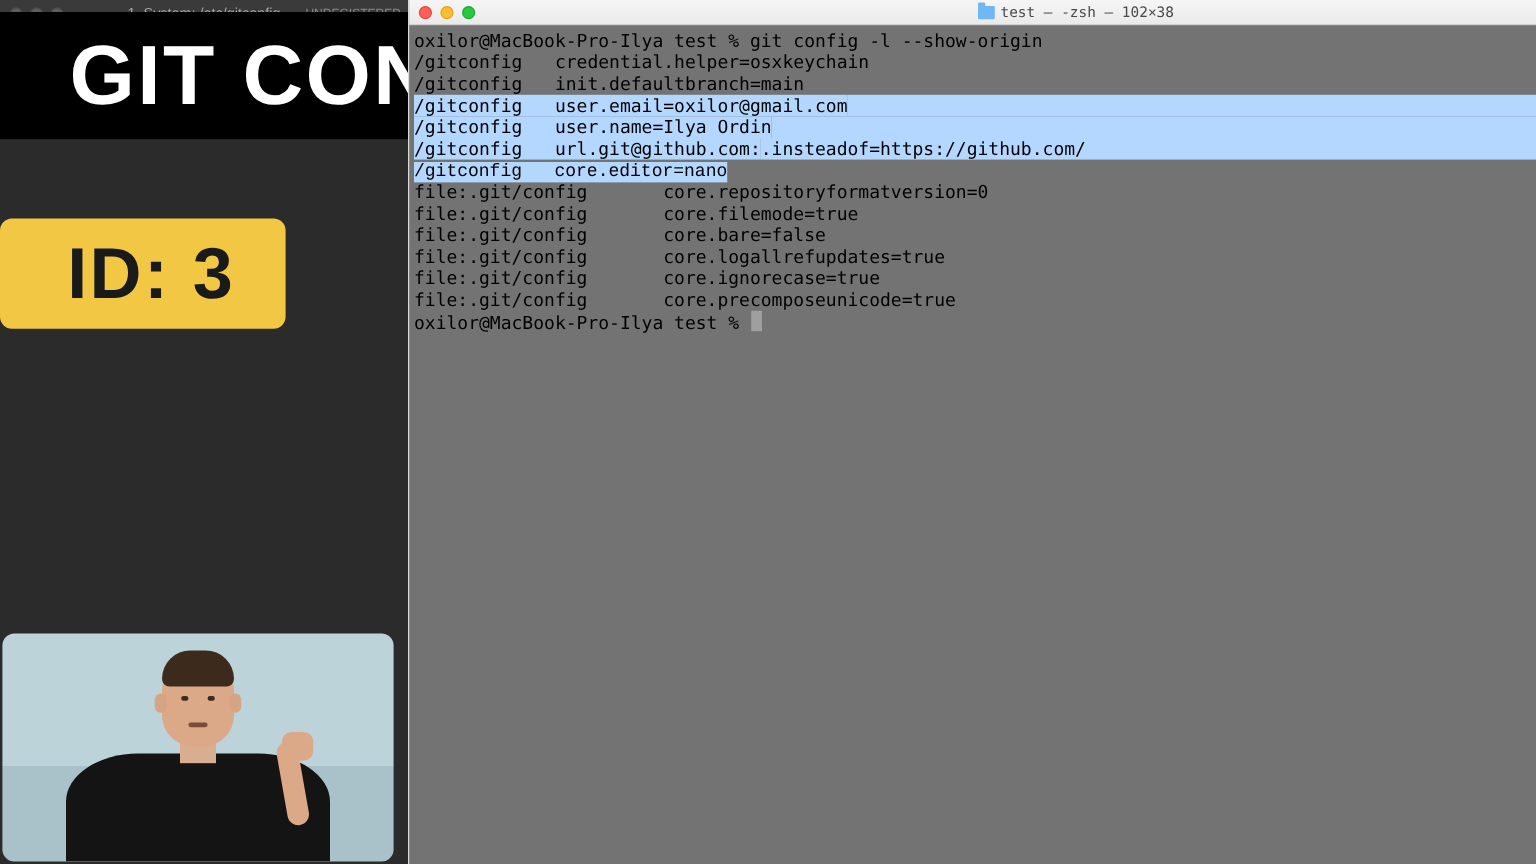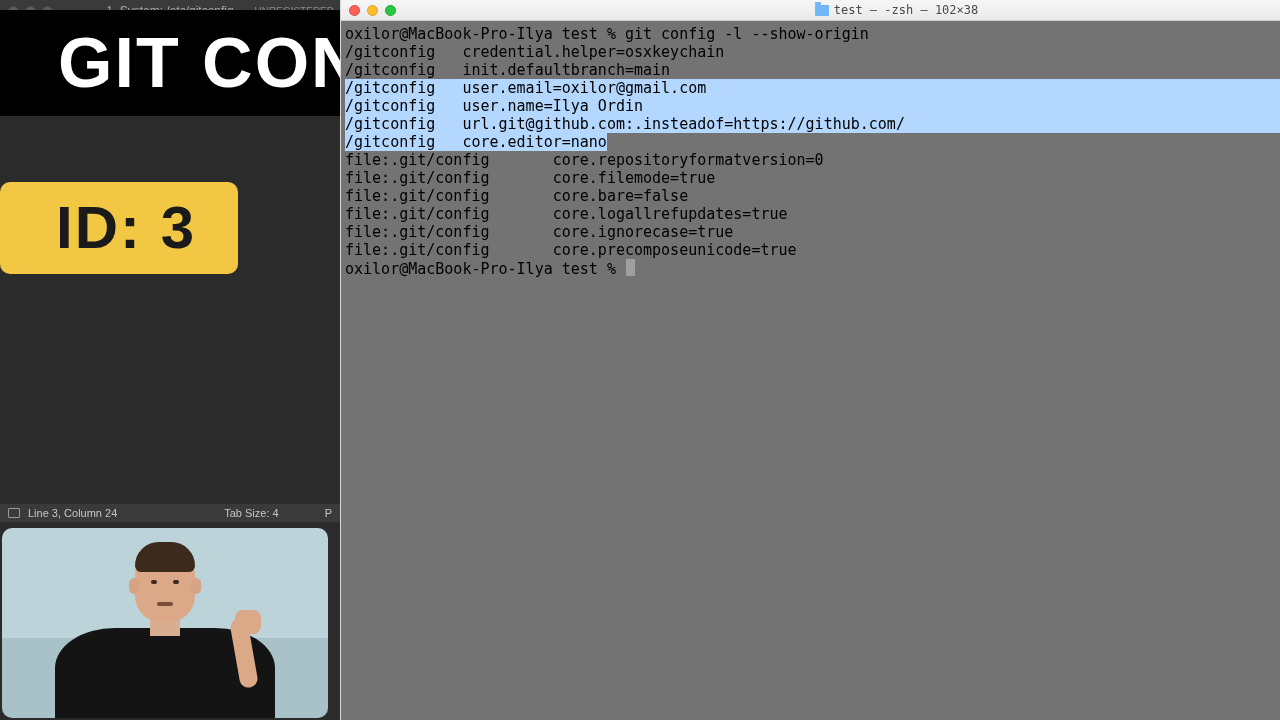--- a/index.html
+++ b/index.html
@@ -245,20 +245,21 @@
     font-size: 15px;
     line-height: 18px;
     color: #000;
     white-space: pre;
     letter-spacing: 0;
   }
 
   .term-line { height: 18px; }
   .hl {
     background: #b3d7ff;
+    font-family: Liberation Mono, monospace;
   }
   .line-flex {
     display: flex;
     height: 18px;
   }
   .line-flex .post { flex: 1; background: #b3d7ff; }
   .line-flex .posttext { background: #b3d7ff; }
   .cursor {
     display: inline-block;
     width: 9px; height: 17px;
@@ -286,28 +287,20 @@
     </div>
     <div class="editor-tab">
       <span>1. System: /etc/gitconfig</span>
       <span class="tab-dot"></span>
     </div>
     <div class="add-tab">+</div>
   </div>
 
   <div class="editor-body"></div>
 
-  <div class="editor-status">
-    <span class="status-icon"></span>
-    <span>Line 3, Column 24</span>
-    <span class="spacer"></span>
-    <span>Tab Size: 4</span>
-    <span style="width:30px;"></span>
-    <span>P</span>
-  </div>
 
   <div class="webcam">
     <div class="person">
       <div class="torso"></div>
       <div class="neck"></div>
       <div class="head">
         <div class="hair"></div>
         <div class="ear l"></div>
           <div class="ear r"></div>
         <div class="eye l"></div>

